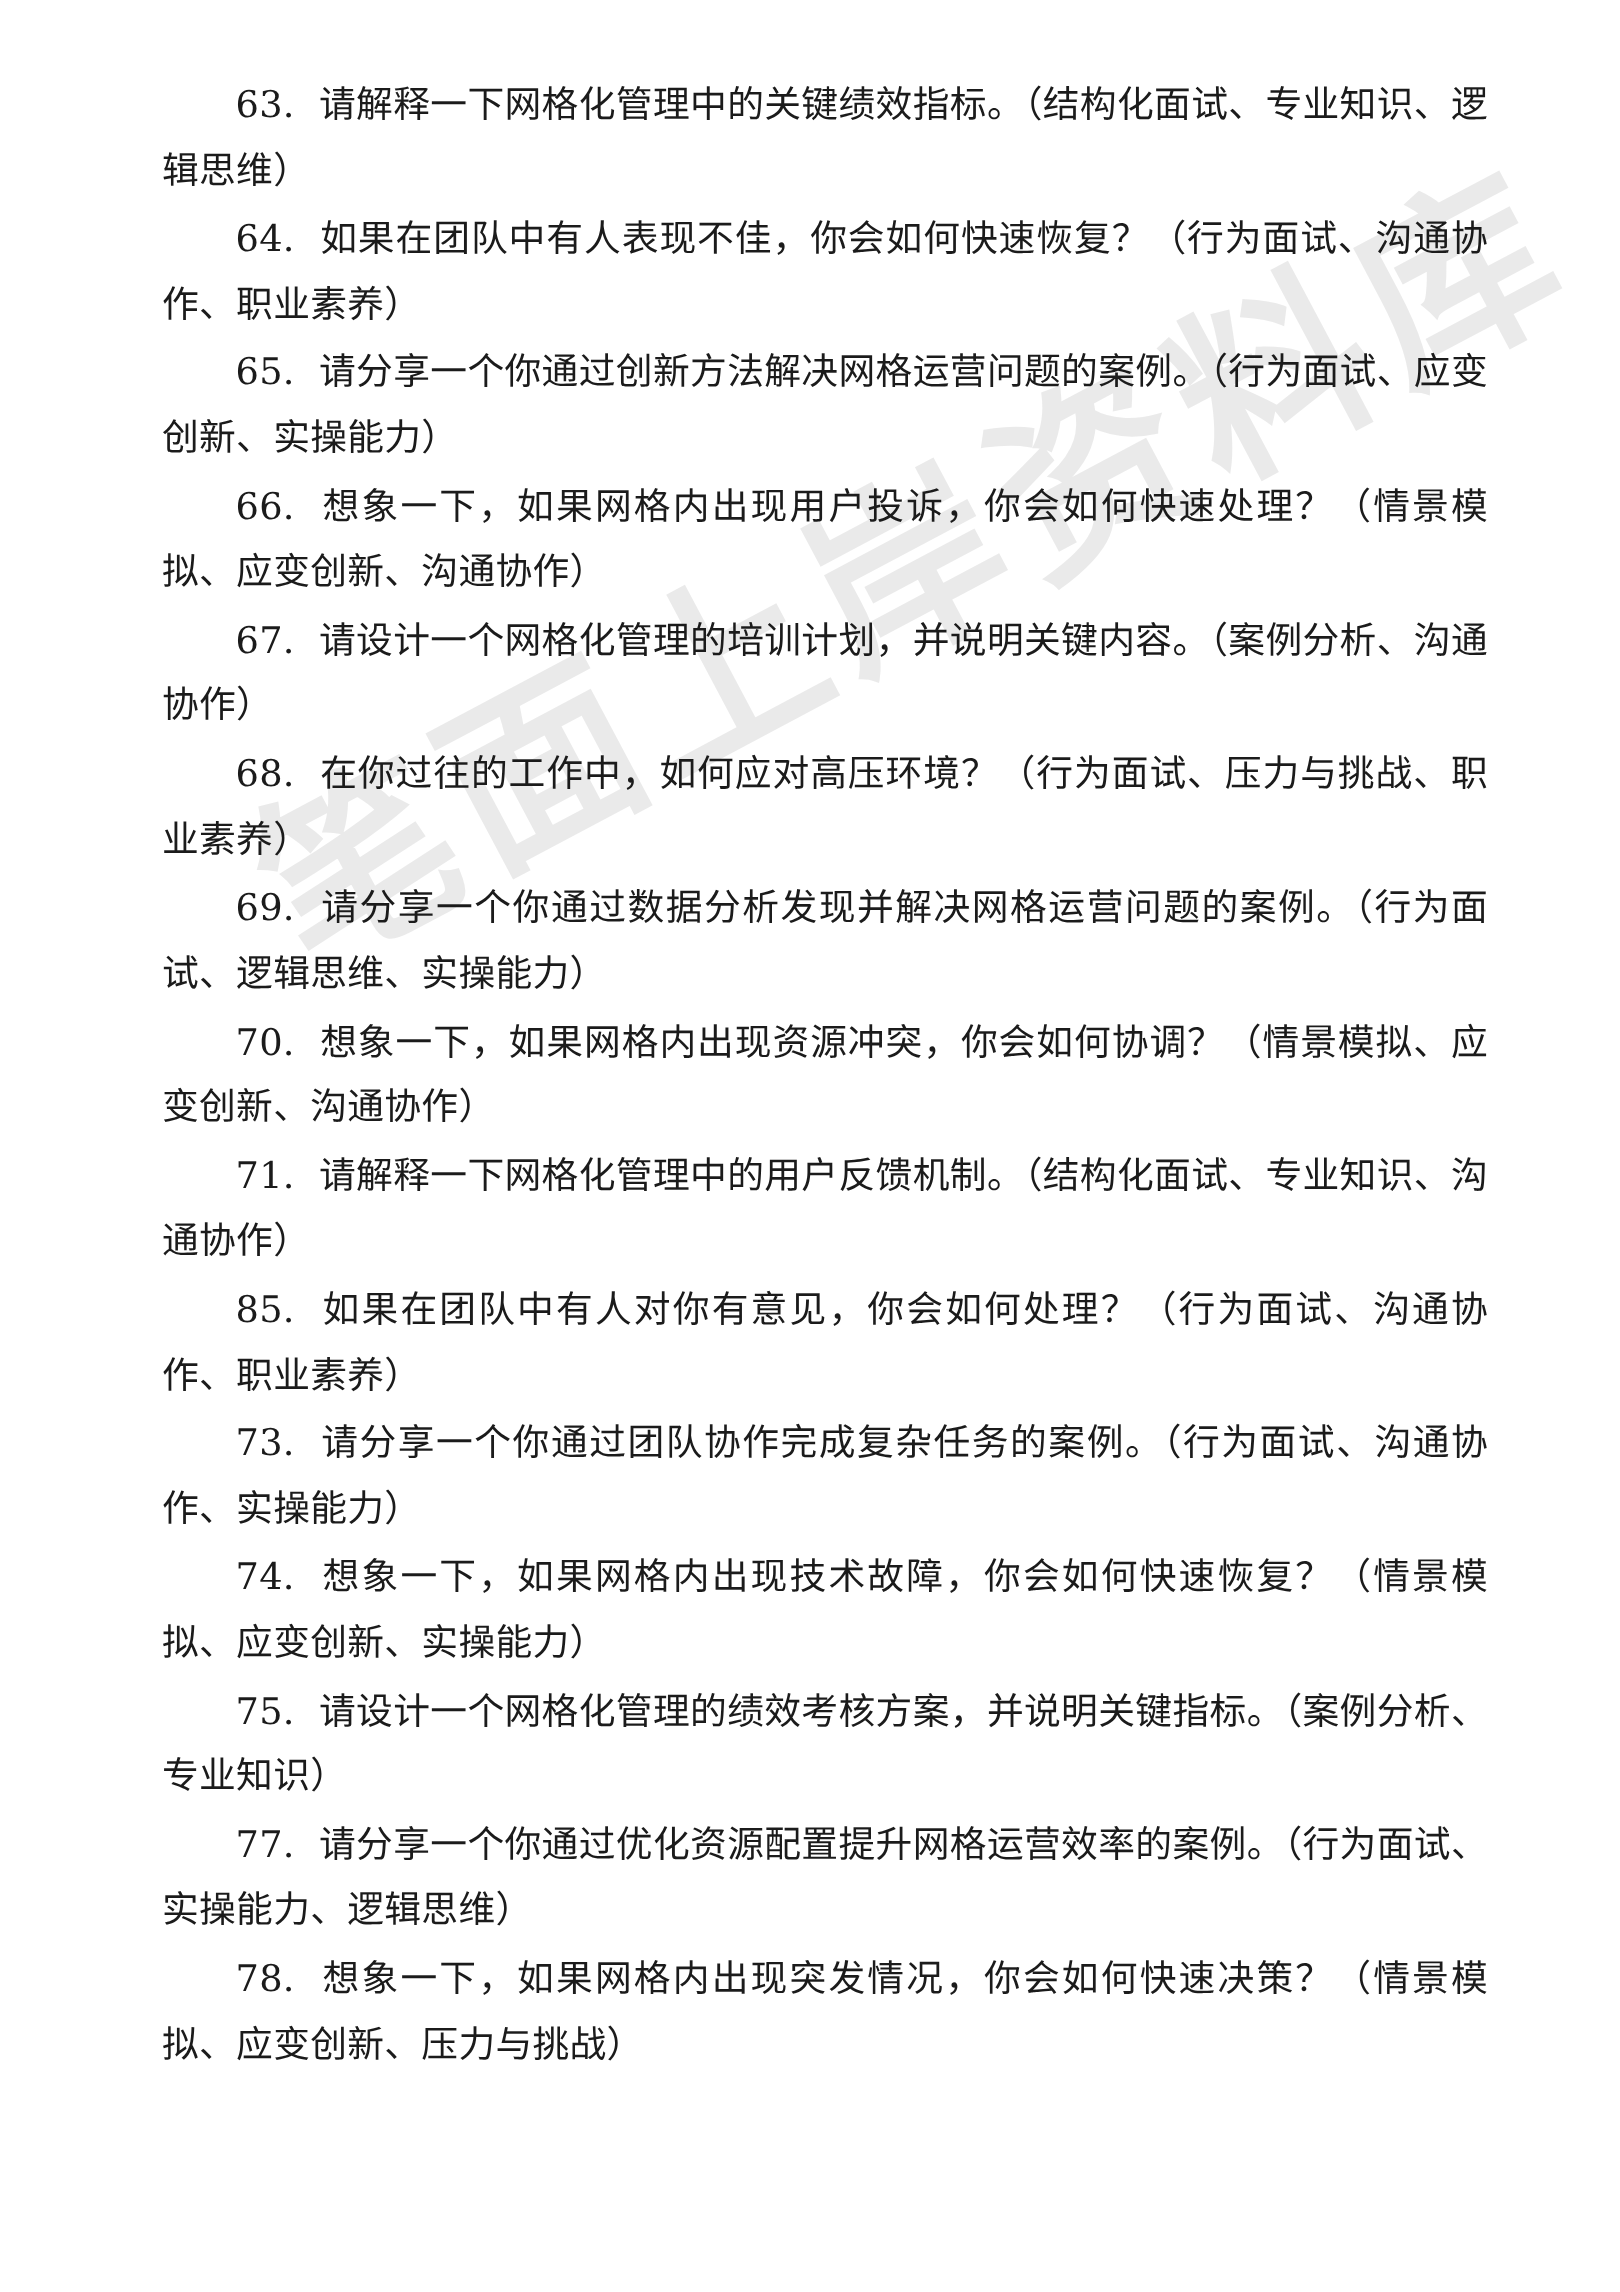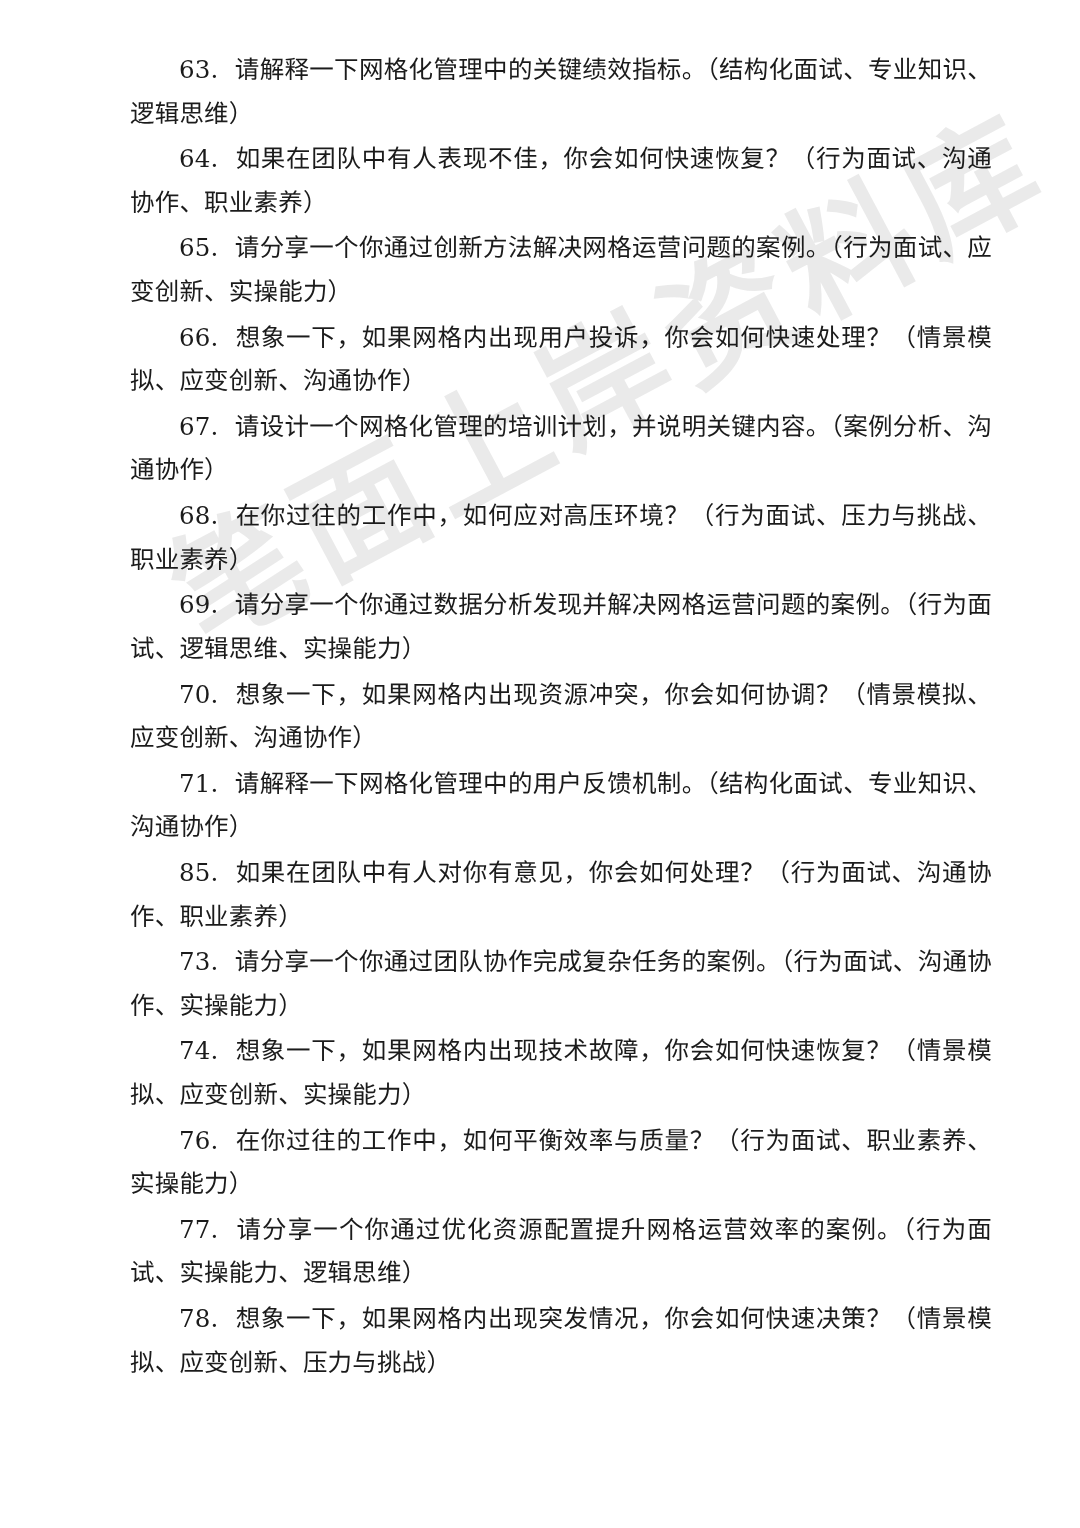--- a/index.html
+++ b/index.html
@@ -13,21 +13,20 @@
     height: 1528px;
     background: #ffffff;
     overflow: hidden;
     box-sizing: border-box;
     padding: 48px 88px 40px 108px;
     font-family: "DejaVu Serif", "Liberation Serif", serif;
   }
   .doc-body {
     position: relative;
     z-index: 2;
-    margin-left: 22px;
   }
   .q-item {
     font-size: 24.5px;
     line-height: 1.78;
     color: #1b1b1b;
     text-indent: 2em;
     margin: 0 0 2px 0;
     text-align: justify;
     letter-spacing: 0.2px;
     font-weight: 500;
@@ -69,18 +68,18 @@
     <p class="q-item"><span>65.</span>&nbsp;&nbsp;<span>请分享一个你通过创新方法解决网格运营问题的案例。（行为面试、应变创新、实操能力）</span></p>
     <p class="q-item"><span>66.</span>&nbsp;&nbsp;<span>想象一下，如果网格内出现用户投诉，你会如何快速处理？（情景模拟、应变创新、沟通协作）</span></p>
     <p class="q-item"><span>67.</span>&nbsp;&nbsp;<span>请设计一个网格化管理的培训计划，并说明关键内容。（案例分析、沟通协作）</span></p>
     <p class="q-item"><span>68.</span>&nbsp;&nbsp;<span>在你过往的工作中，如何应对高压环境？（行为面试、压力与挑战、职业素养）</span></p>
     <p class="q-item"><span>69.</span>&nbsp;&nbsp;<span>请分享一个你通过数据分析发现并解决网格运营问题的案例。（行为面试、逻辑思维、实操能力）</span></p>
     <p class="q-item"><span>70.</span>&nbsp;&nbsp;<span>想象一下，如果网格内出现资源冲突，你会如何协调？（情景模拟、应变创新、沟通协作）</span></p>
     <p class="q-item"><span>71.</span>&nbsp;&nbsp;<span>请解释一下网格化管理中的用户反馈机制。（结构化面试、专业知识、沟通协作）</span></p>
     <p class="q-item"><span>85.</span>&nbsp;&nbsp;<span>如果在团队中有人对你有意见，你会如何处理？（行为面试、沟通协作、职业素养）</span></p>
     <p class="q-item"><span>73.</span>&nbsp;&nbsp;<span>请分享一个你通过团队协作完成复杂任务的案例。（行为面试、沟通协作、实操能力）</span></p>
     <p class="q-item"><span>74.</span>&nbsp;&nbsp;<span>想象一下，如果网格内出现技术故障，你会如何快速恢复？（情景模拟、应变创新、实操能力）</span></p>
-    <p class="q-item"><span>76.</span>&nbsp;&nbsp;<span>在你过往的工作中，如何平衡效率与质量？（行为面试、职业素养、实操能力）</span></p>
+    <p class="q-item"><span>75.</span>&nbsp;&nbsp;<span>请设计一个网格化管理的绩效考核方案，并说明关键指标。（案例分析、专业知识）</span></p>
     <p class="q-item"><span>77.</span>&nbsp;&nbsp;<span>请分享一个你通过优化资源配置提升网格运营效率的案例。（行为面试、实操能力、逻辑思维）</span></p>
     <p class="q-item"><span>78.</span>&nbsp;&nbsp;<span>想象一下，如果网格内出现突发情况，你会如何快速决策？（情景模拟、应变创新、压力与挑战）</span></p>
   </div>
 
 </div>
 
 </body></html>

